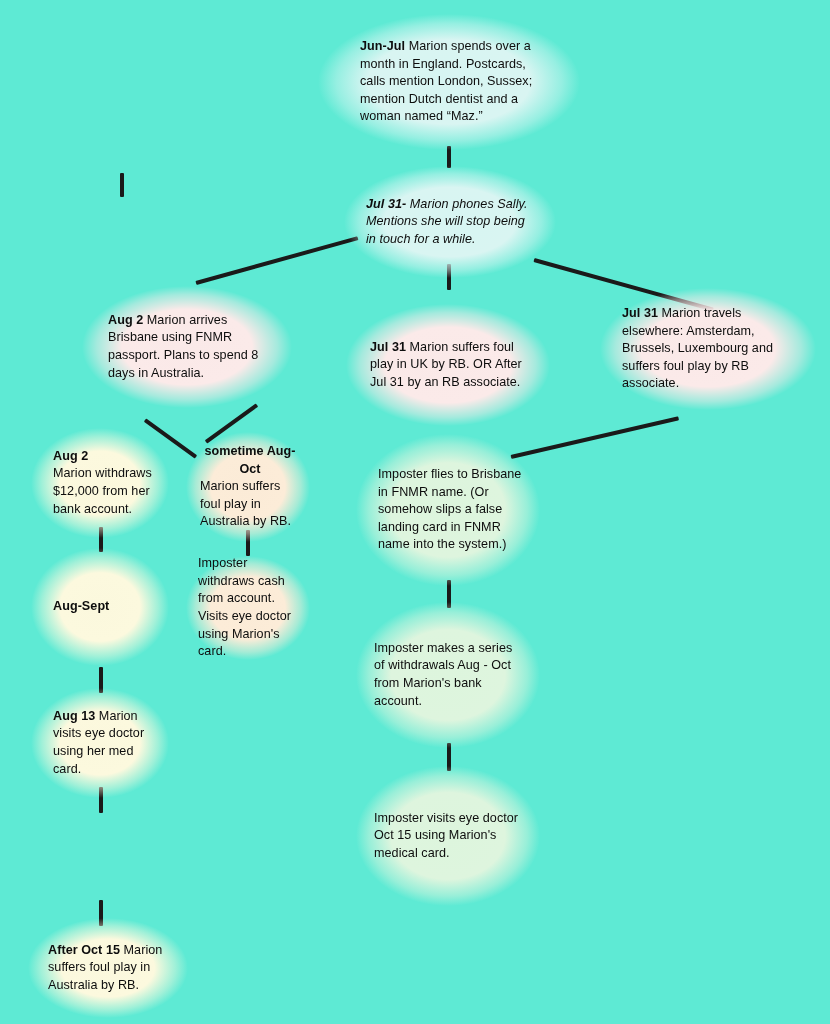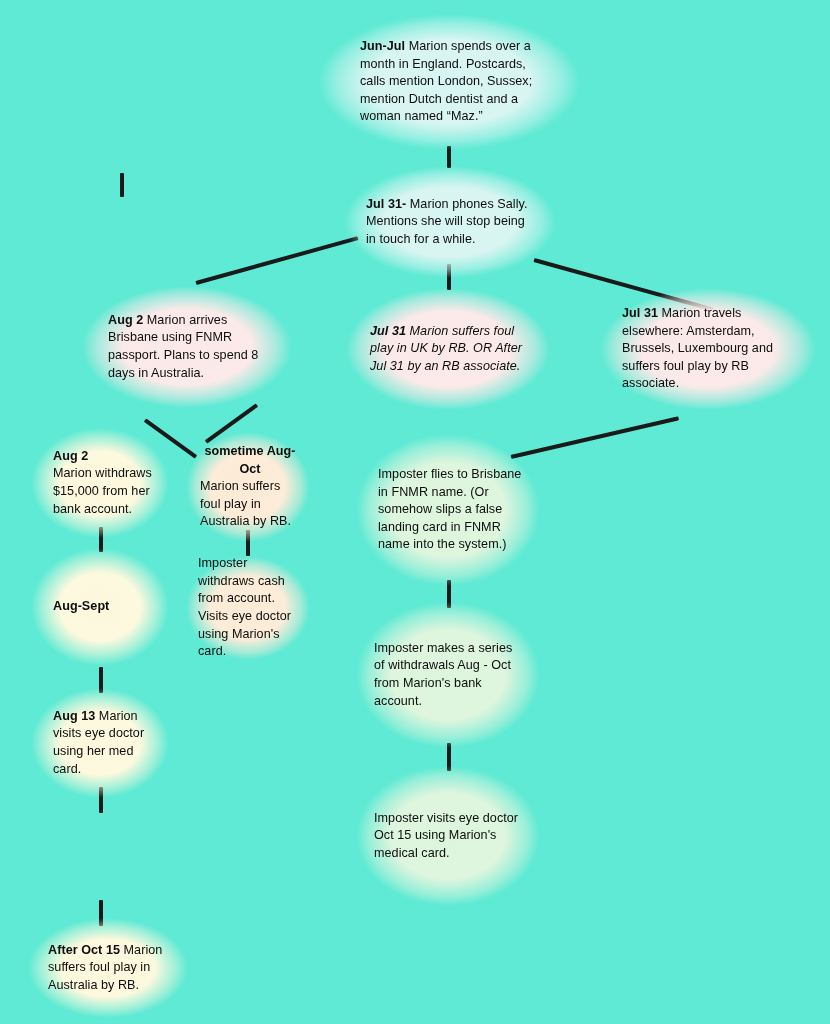--- a/index.html
+++ b/index.html
@@ -79,48 +79,48 @@
 
   <div class="connector v-line" style="left:447px; top:580px; height:28px;"></div>
   <div class="connector v-line" style="left:447px; top:743px; height:28px;"></div>
 
   <div class="node c-cyan" style="left:318px; top:14px; width:262px; height:136px; padding:18px 40px 18px 42px;">
     <div class="txt">
       <b>Jun-Jul</b><span> Marion spends over  a month in England. Postcards, calls mention London, Sussex; mention Dutch dentist and  a woman named “Maz.”</span>
     </div>
   </div>
 
-  <div class="node c-cyan" style="left:344px; top:166px; width:212px; height:112px; padding:14px 28px 14px 22px;">
+  <div class="node c-cyan" style="left:344px; top:166px; width:212px; height:112px; padding:14px 28px 14px 22px;font-style:italic;">
     <div class="txt">
       <b>Jul 31-</b><span> Marion phones Sally.  Mentions she will stop being in touch for a  while.</span>
     </div>
   </div>
 
   <div class="node c-pink" style="left:82px; top:286px; width:210px; height:122px; padding:14px 24px 14px 26px;">
     <div class="txt">
       <b>Aug 2</b><span> Marion arrives Brisbane using FNMR passport. Plans to spend 8 days in Australia.</span>
     </div>
   </div>
 
-  <div class="node c-pink" style="left:346px; top:288px; width:204px; height:122px; padding:14px 22px 14px 24px;font-style:italic;">
+  <div class="node c-pink" style="left:346px; top:304px; width:204px; height:122px; padding:14px 22px 14px 24px;">
     <div class="txt">
       <b>Jul 31</b><span> Marion suffers foul play in UK by RB. OR After Jul 31 by an RB associate.</span>
     </div>
   </div>
 
   <div class="node c-pink" style="left:600px; top:288px; width:216px; height:122px; padding:12px 18px 12px 22px;">
     <div class="txt">
       <b>Jul 31</b><span> Marion travels elsewhere: Amsterdam, Brussels, Luxembourg and suffers foul play by RB associate.</span>
     </div>
   </div>
 
   <div class="node c-yellow" style="left:31px; top:428px; width:138px; height:110px; padding:12px 14px 12px 22px;">
     <div class="txt">
       <b>Aug 2</b><br>
-      <span>Marion withdraws $15,000 from her bank account.</span>
+      <span>Marion withdraws $12,000 from her bank account.</span>
     </div>
   </div>
 
   <div class="node c-yellow" style="left:31px; top:548px; width:138px; height:118px; padding:12px 14px 12px 22px;justify-content:center;">
     <div class="txt">
       <b>Aug-Sept</b><br>
     </div>
   </div>
 
   <div class="node c-yellow" style="left:31px; top:688px; width:138px; height:110px; padding:12px 14px 12px 22px;">

